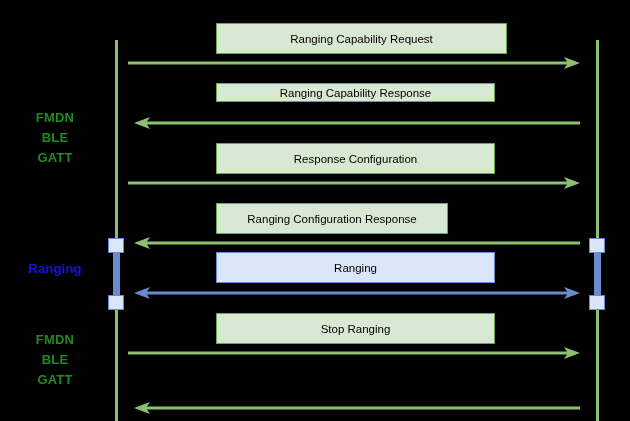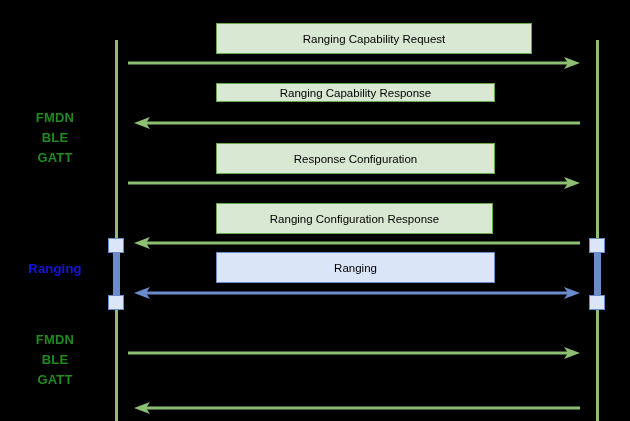--- a/index.html
+++ b/index.html
@@ -80,21 +80,21 @@
 GATT</div>
 
   <div style="position:absolute; left:113px; top:248px; width:7px; height:52px; background:#6a8ccc;"></div>
   <div style="position:absolute; left:108px; top:238px; width:16px; height:15px; background:#dbe5f8; border:1px solid #6a8ccc; box-sizing:border-box;"></div>
   <div style="position:absolute; left:108px; top:295px; width:16px; height:15px; background:#dbe5f8; border:1px solid #6a8ccc; box-sizing:border-box;"></div>
 
   <div style="position:absolute; left:594px; top:248px; width:7px; height:52px; background:#6a8ccc;"></div>
   <div style="position:absolute; left:589px; top:238px; width:16px; height:15px; background:#dbe5f8; border:1px solid #6a8ccc; box-sizing:border-box;"></div>
   <div style="position:absolute; left:589px; top:295px; width:16px; height:15px; background:#dbe5f8; border:1px solid #6a8ccc; box-sizing:border-box;"></div>
 
-  <div class="msg-box green" style="left:216px; top:23px; width:316px; height:31px;">Ranging Capability Request</div>
+  <div class="msg-box green" style="left:216px; top:23px; width:291px; height:31px;">Ranging Capability Request</div>
   <div class="arrow" style="left:128px; top:56px; width:452px;">
     <svg width="452" height="14" viewBox="0 0 452 14">
       <line x1="0" y1="7" x2="444" y2="7" stroke="#8cbf72" stroke-width="3"></line>
       <polygon points="452,7 436,1 440,7 436,13" fill="#8cbf72"></polygon>
     </svg>
   </div>
 
   <div class="msg-box green" style="left:216px; top:83px; width:279px; height:19px;">Ranging Capability Response</div>
   <div class="arrow" style="left:134px; top:116px; width:446px;">
     <svg width="446" height="14" viewBox="0 0 446 14">
@@ -104,37 +104,38 @@
   </div>
 
   <div class="msg-box green" style="left:216px; top:143px; width:279px; height:31px;">Response Configuration</div>
   <div class="arrow" style="left:128px; top:176px; width:452px;">
     <svg width="452" height="14" viewBox="0 0 452 14">
       <line x1="0" y1="7" x2="444" y2="7" stroke="#8cbf72" stroke-width="3"></line>
       <polygon points="452,7 436,1 440,7 436,13" fill="#8cbf72"></polygon>
     </svg>
   </div>
 
-  <div class="msg-box green" style="left:216px; top:203px; width:277px; height:31px;">Ranging Configuration Response</div>
+  <div class="msg-box green" style="left:216px; top:203px; width:232px; height:31px;">Ranging Configuration Response</div>
   <div class="arrow" style="left:134px; top:236px; width:446px;">
     <svg width="446" height="14" viewBox="0 0 446 14">
       <line x1="8" y1="7" x2="446" y2="7" stroke="#8cbf72" stroke-width="3"></line>
       <polygon points="0,7 16,1 12,7 16,13" fill="#8cbf72"></polygon>
     </svg>
   </div>
 
   <div class="msg-box blue" style="left:216px; top:252px; width:279px; height:31px;">Ranging</div>
   <div class="arrow" style="left:134px; top:286px; width:446px;">
     <svg width="446" height="14" viewBox="0 0 446 14">
       <line x1="8" y1="7" x2="438" y2="7" stroke="#6a8ccc" stroke-width="3"></line>
       <polygon points="0,7 16,1 12,7 16,13" fill="#6a8ccc"></polygon>
       <polygon points="446,7 430,1 434,7 430,13" fill="#6a8ccc"></polygon>
     </svg>
   </div>
 
+  <div class="msg-box green" style="left:216px; top:313px; width:279px; height:31px;">Stop Ranging</div>
   <div class="arrow" style="left:128px; top:346px; width:452px;">
     <svg width="452" height="14" viewBox="0 0 452 14">
       <line x1="0" y1="7" x2="444" y2="7" stroke="#8cbf72" stroke-width="3"></line>
       <polygon points="452,7 436,1 440,7 436,13" fill="#8cbf72"></polygon>
     </svg>
   </div>
 
   <div class="arrow" style="left:134px; top:401px; width:446px;">
     <svg width="446" height="14" viewBox="0 0 446 14">
       <line x1="8" y1="7" x2="446" y2="7" stroke="#8cbf72" stroke-width="3"></line>

